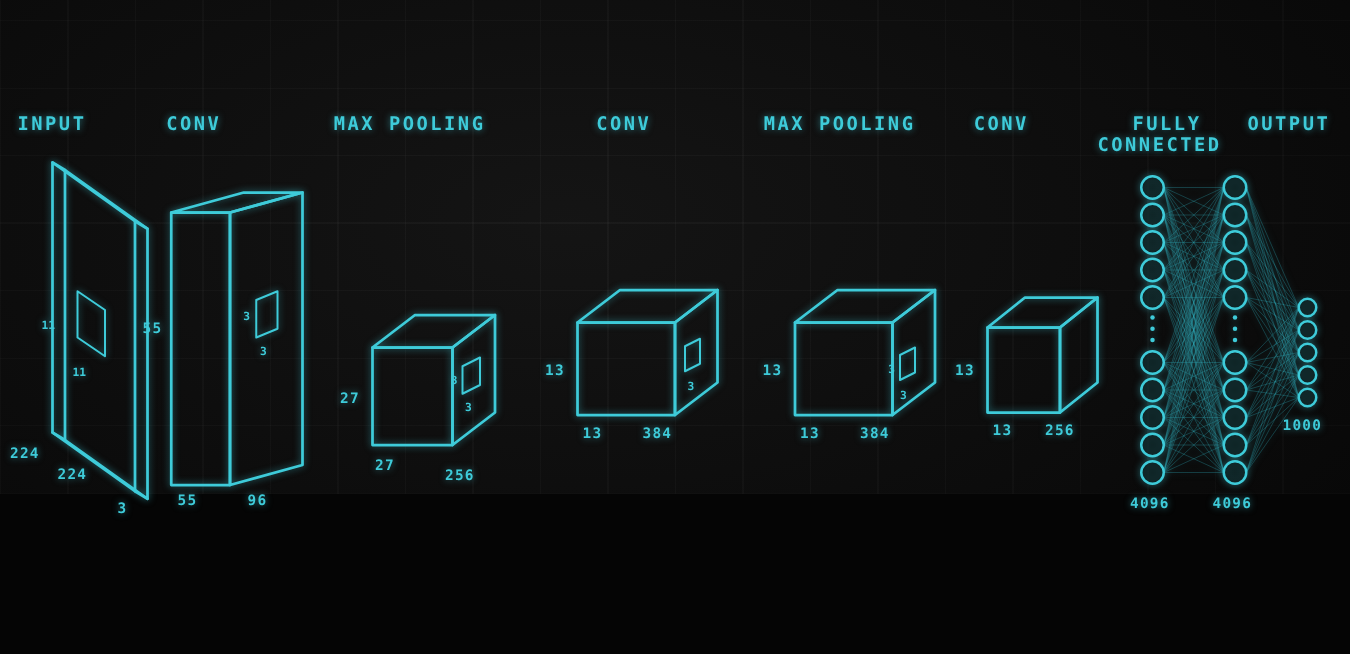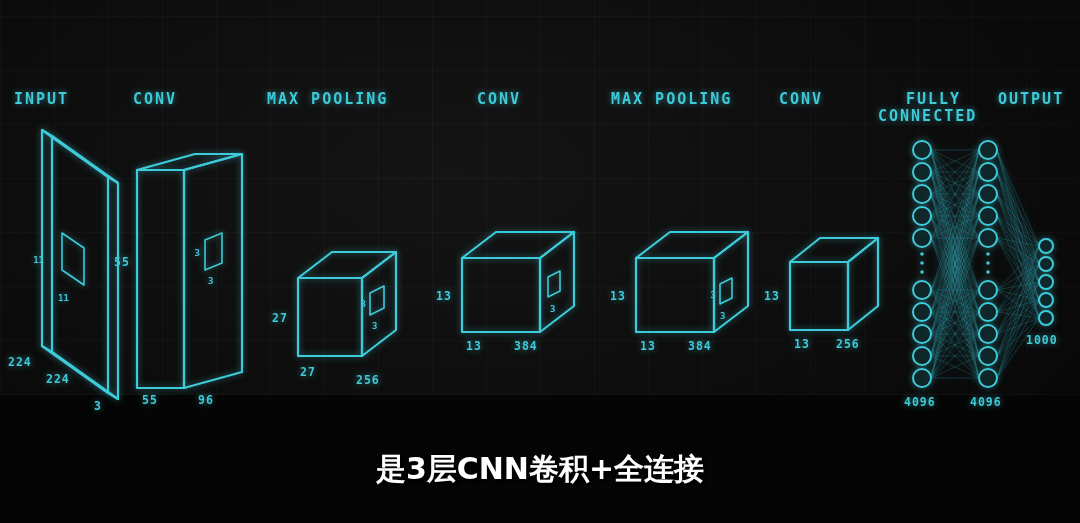--- a/index.html
+++ b/index.html
@@ -309,14 +309,13 @@
         <circle cx="988" cy="272" r="1.8" class="dot"></circle>
       </g>
 
     <g>
       <text class="num" x="904" y="406">4096</text>
       <text class="num" x="970" y="406">4096</text>
       <text class="num" x="1026" y="344">1000</text>
     </g>
   </svg>
 
-  <div class="subtitle">是3层CNN卷积+全连接</div>
 </div>
 
 </body></html>

